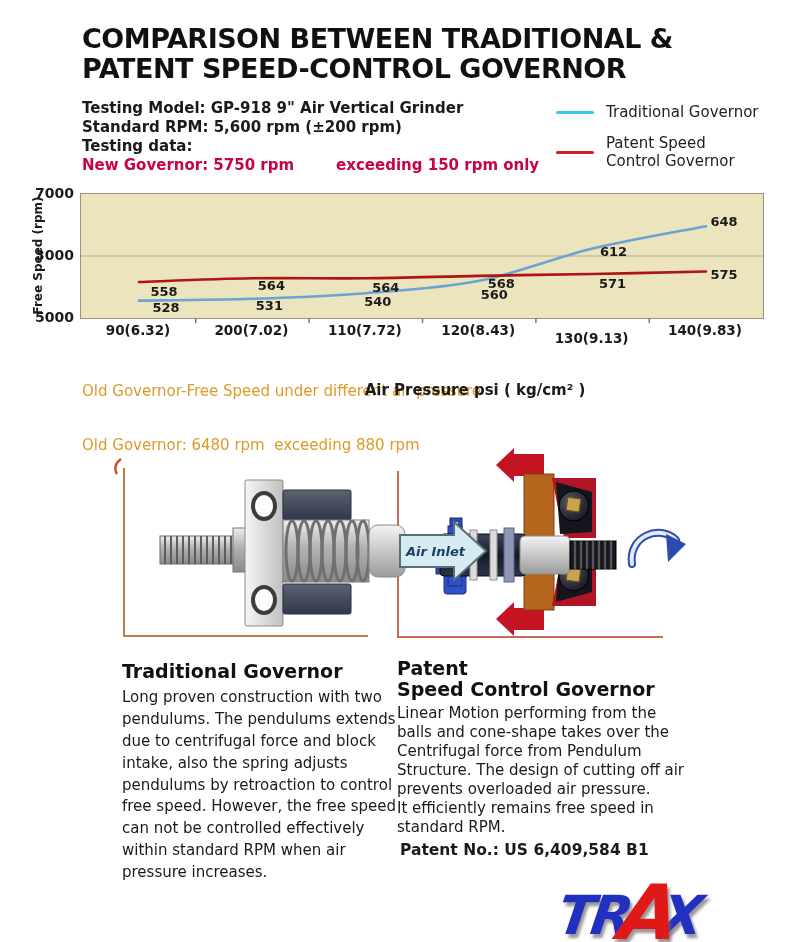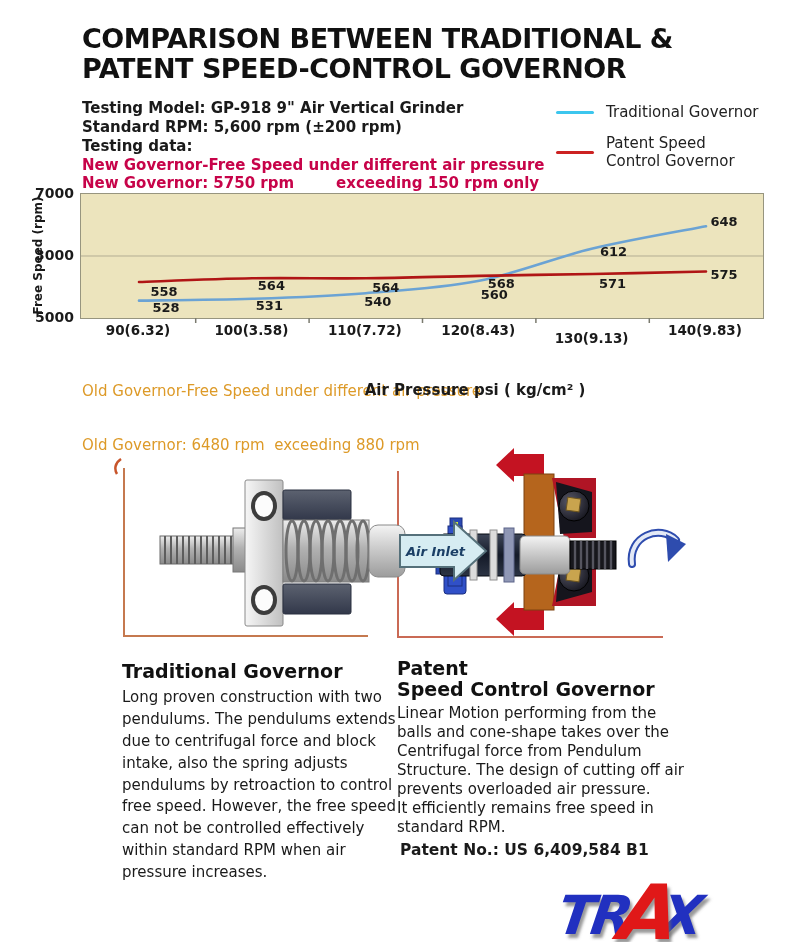--- a/index.html
+++ b/index.html
@@ -51,21 +51,20 @@
   <div id="title" class="abs pre">COMPARISON BETWEEN TRADITIONAL &amp;
 PATENT SPEED-CONTROL GOVERNOR</div>
 
   <div id="info" class="abs">
     <div>Testing Model: GP-918  9" Air Vertical Grinder</div>
     <div>Standard RPM: 5,600 rpm (±200 rpm)</div>
     <div>Testing data:</div>
   </div>
 
   <div id="new-note" class="abs">
-    <div>New Governor-Free Speed under different air pressure</div>
     <div class="row2">
       <span>New Governor: 5750 rpm</span>
       <span>exceeding 150 rpm only</span>
     </div>
   </div>
 
   <div id="legend" class="abs">
       <div class="leg-row">
         <div class="leg-swatch" style="background: rgb(60, 198, 238);"></div>
         <div class="leg-label">Traditional Governor</div>
@@ -97,21 +96,21 @@
           <text x="83" y="98.03999999999999" text-anchor="middle" dominant-baseline="middle" font-size="13" font-weight="bold" fill="#1a1a1a">558</text>
           <text x="190.4" y="92.32" text-anchor="middle" dominant-baseline="middle" font-size="13" font-weight="bold" fill="#1a1a1a">564</text>
           <text x="304.8" y="94.32" text-anchor="middle" dominant-baseline="middle" font-size="13" font-weight="bold" fill="#1a1a1a">564</text>
           <text x="420.20000000000005" y="90.84" text-anchor="middle" dominant-baseline="middle" font-size="13" font-weight="bold" fill="#1a1a1a">568</text>
           <text x="531.6" y="90.98" text-anchor="middle" dominant-baseline="middle" font-size="13" font-weight="bold" fill="#1a1a1a">571</text>
           <text x="643" y="81.5" text-anchor="middle" dominant-baseline="middle" font-size="13" font-weight="bold" fill="#1a1a1a">575</text>
         </svg>
       </div>
     <div id="yaxis-title" class="abs">Free Speed (rpm)</div>
   <div class="xlab abs" style="left: 93px;">90(6.32)</div>
-      <div class="xlab abs" style="left: 206.4px;">100(3.58)</div>
+      <div class="xlab abs" style="left: 206.4px;">200(7.02)</div>
       <div class="xlab abs" style="left: 319.8px;">110(7.72)</div>
       <div class="xlab abs" style="left: 433.2px;">120(8.43)</div>
       <div class="xlab abs" style="left: 546.6px; margin-top: 8px;">130(9.13)</div>
       <div class="xlab abs" style="left: 660px;">140(9.83)</div>
       <div class="ylab abs" style="top: 308px;">5000</div>
       <div class="ylab abs" style="top: 246px;">3000</div>
       <div class="ylab abs" style="top: 184px;">7000</div>
     </div>
 
   <div id="old-note" class="abs">

